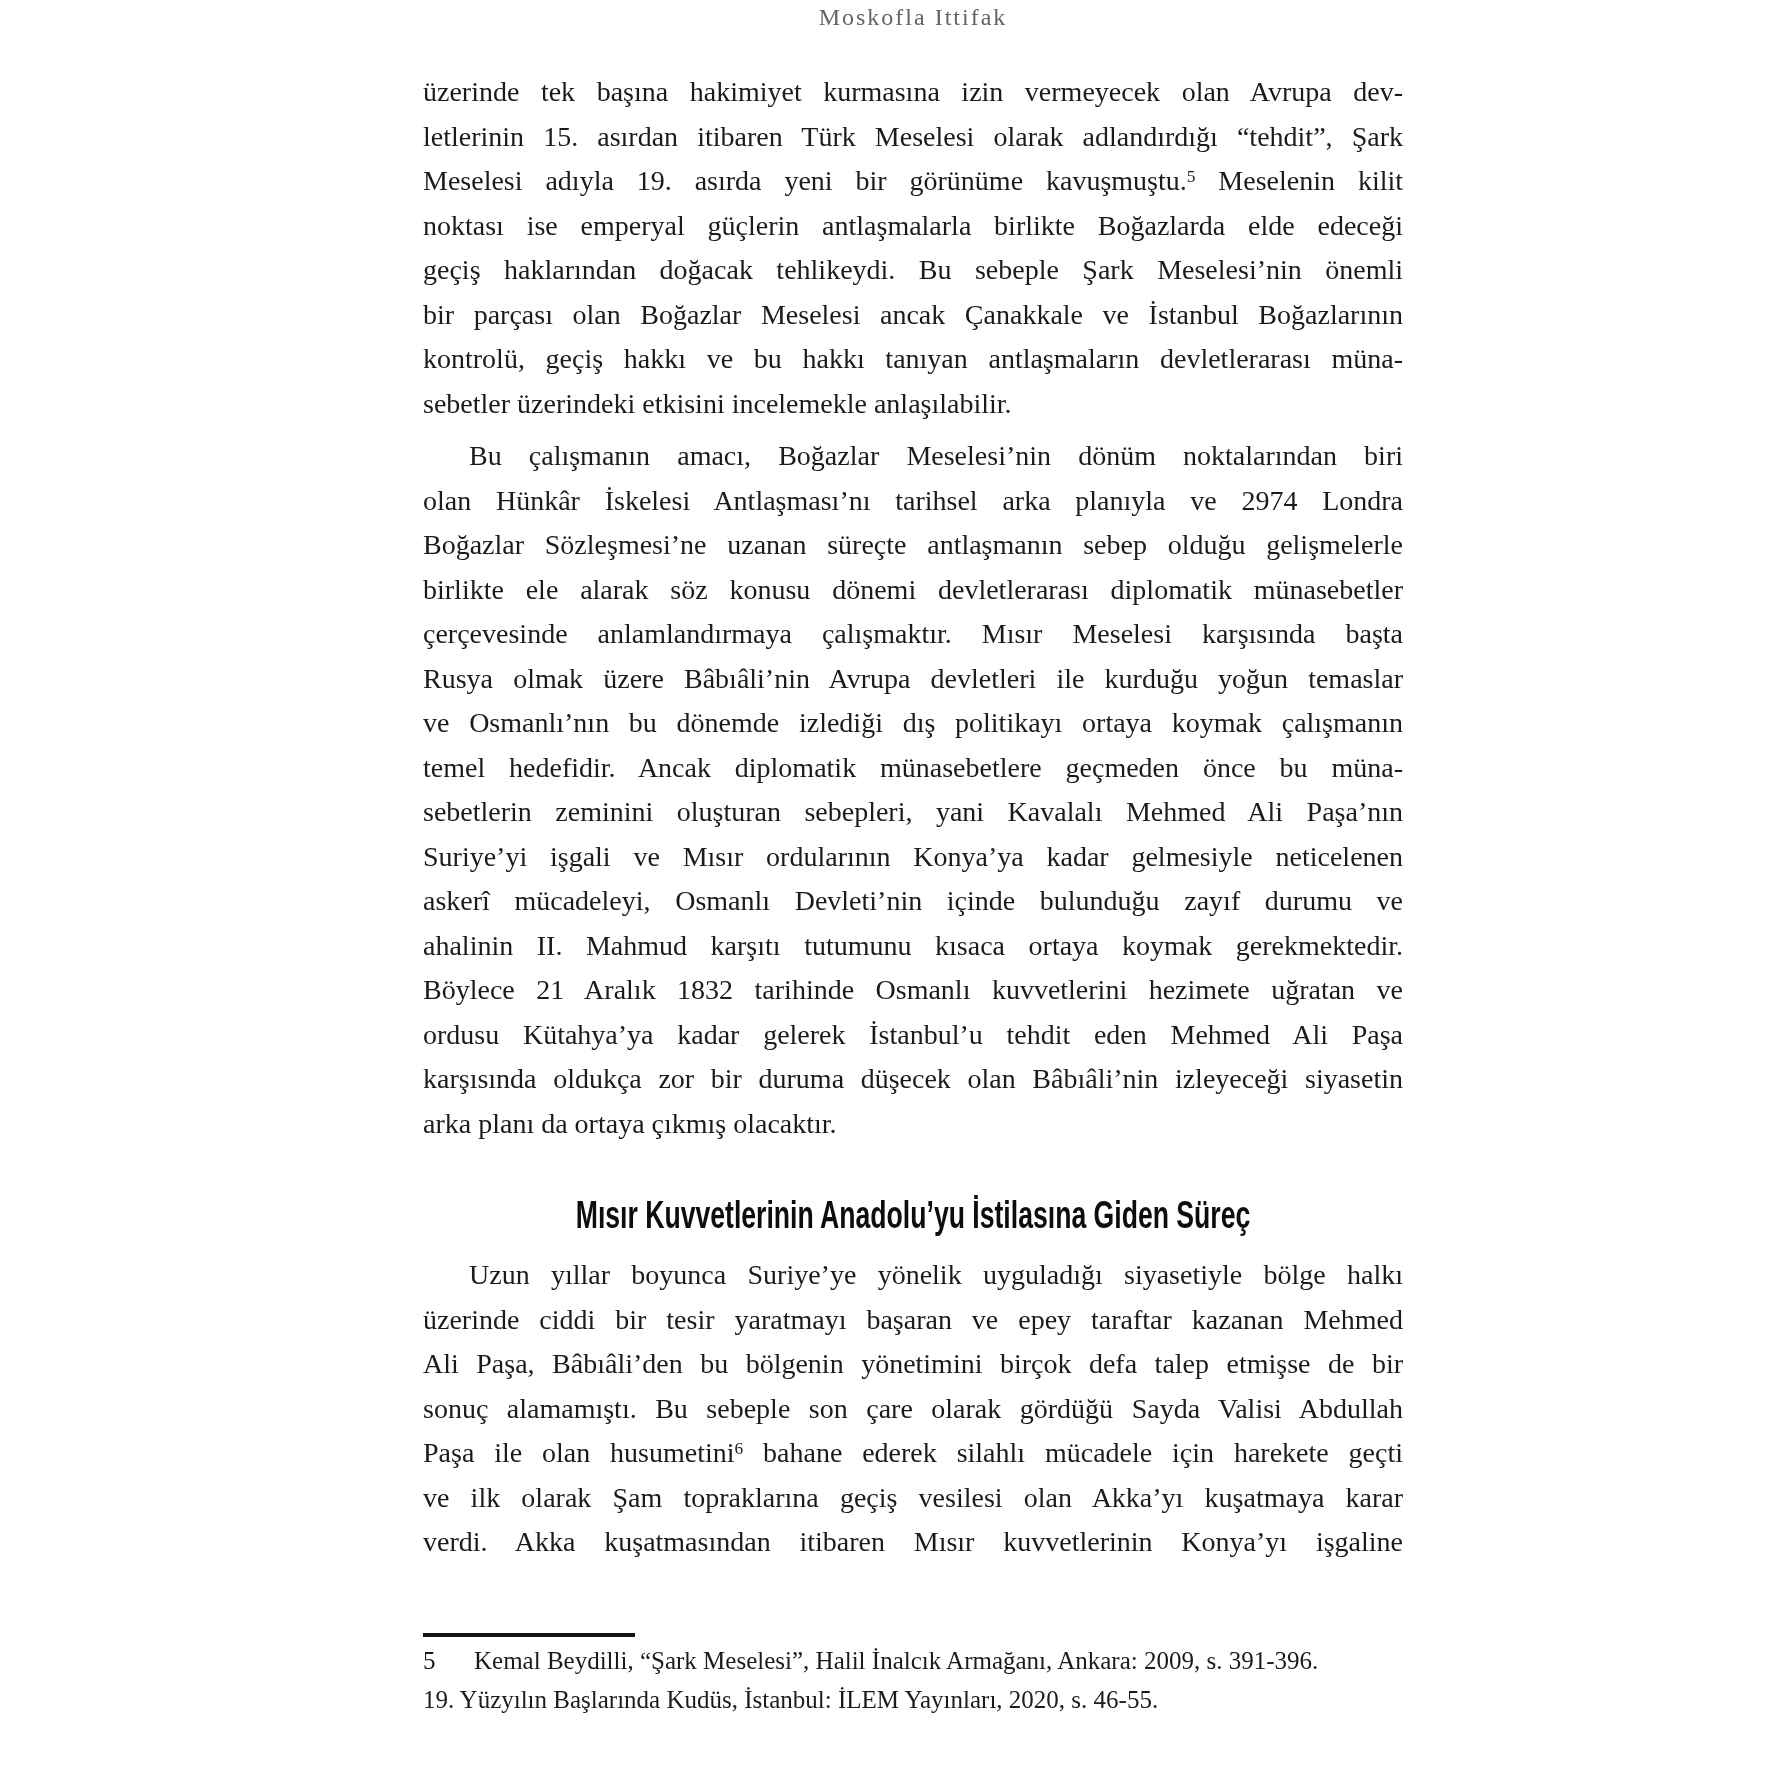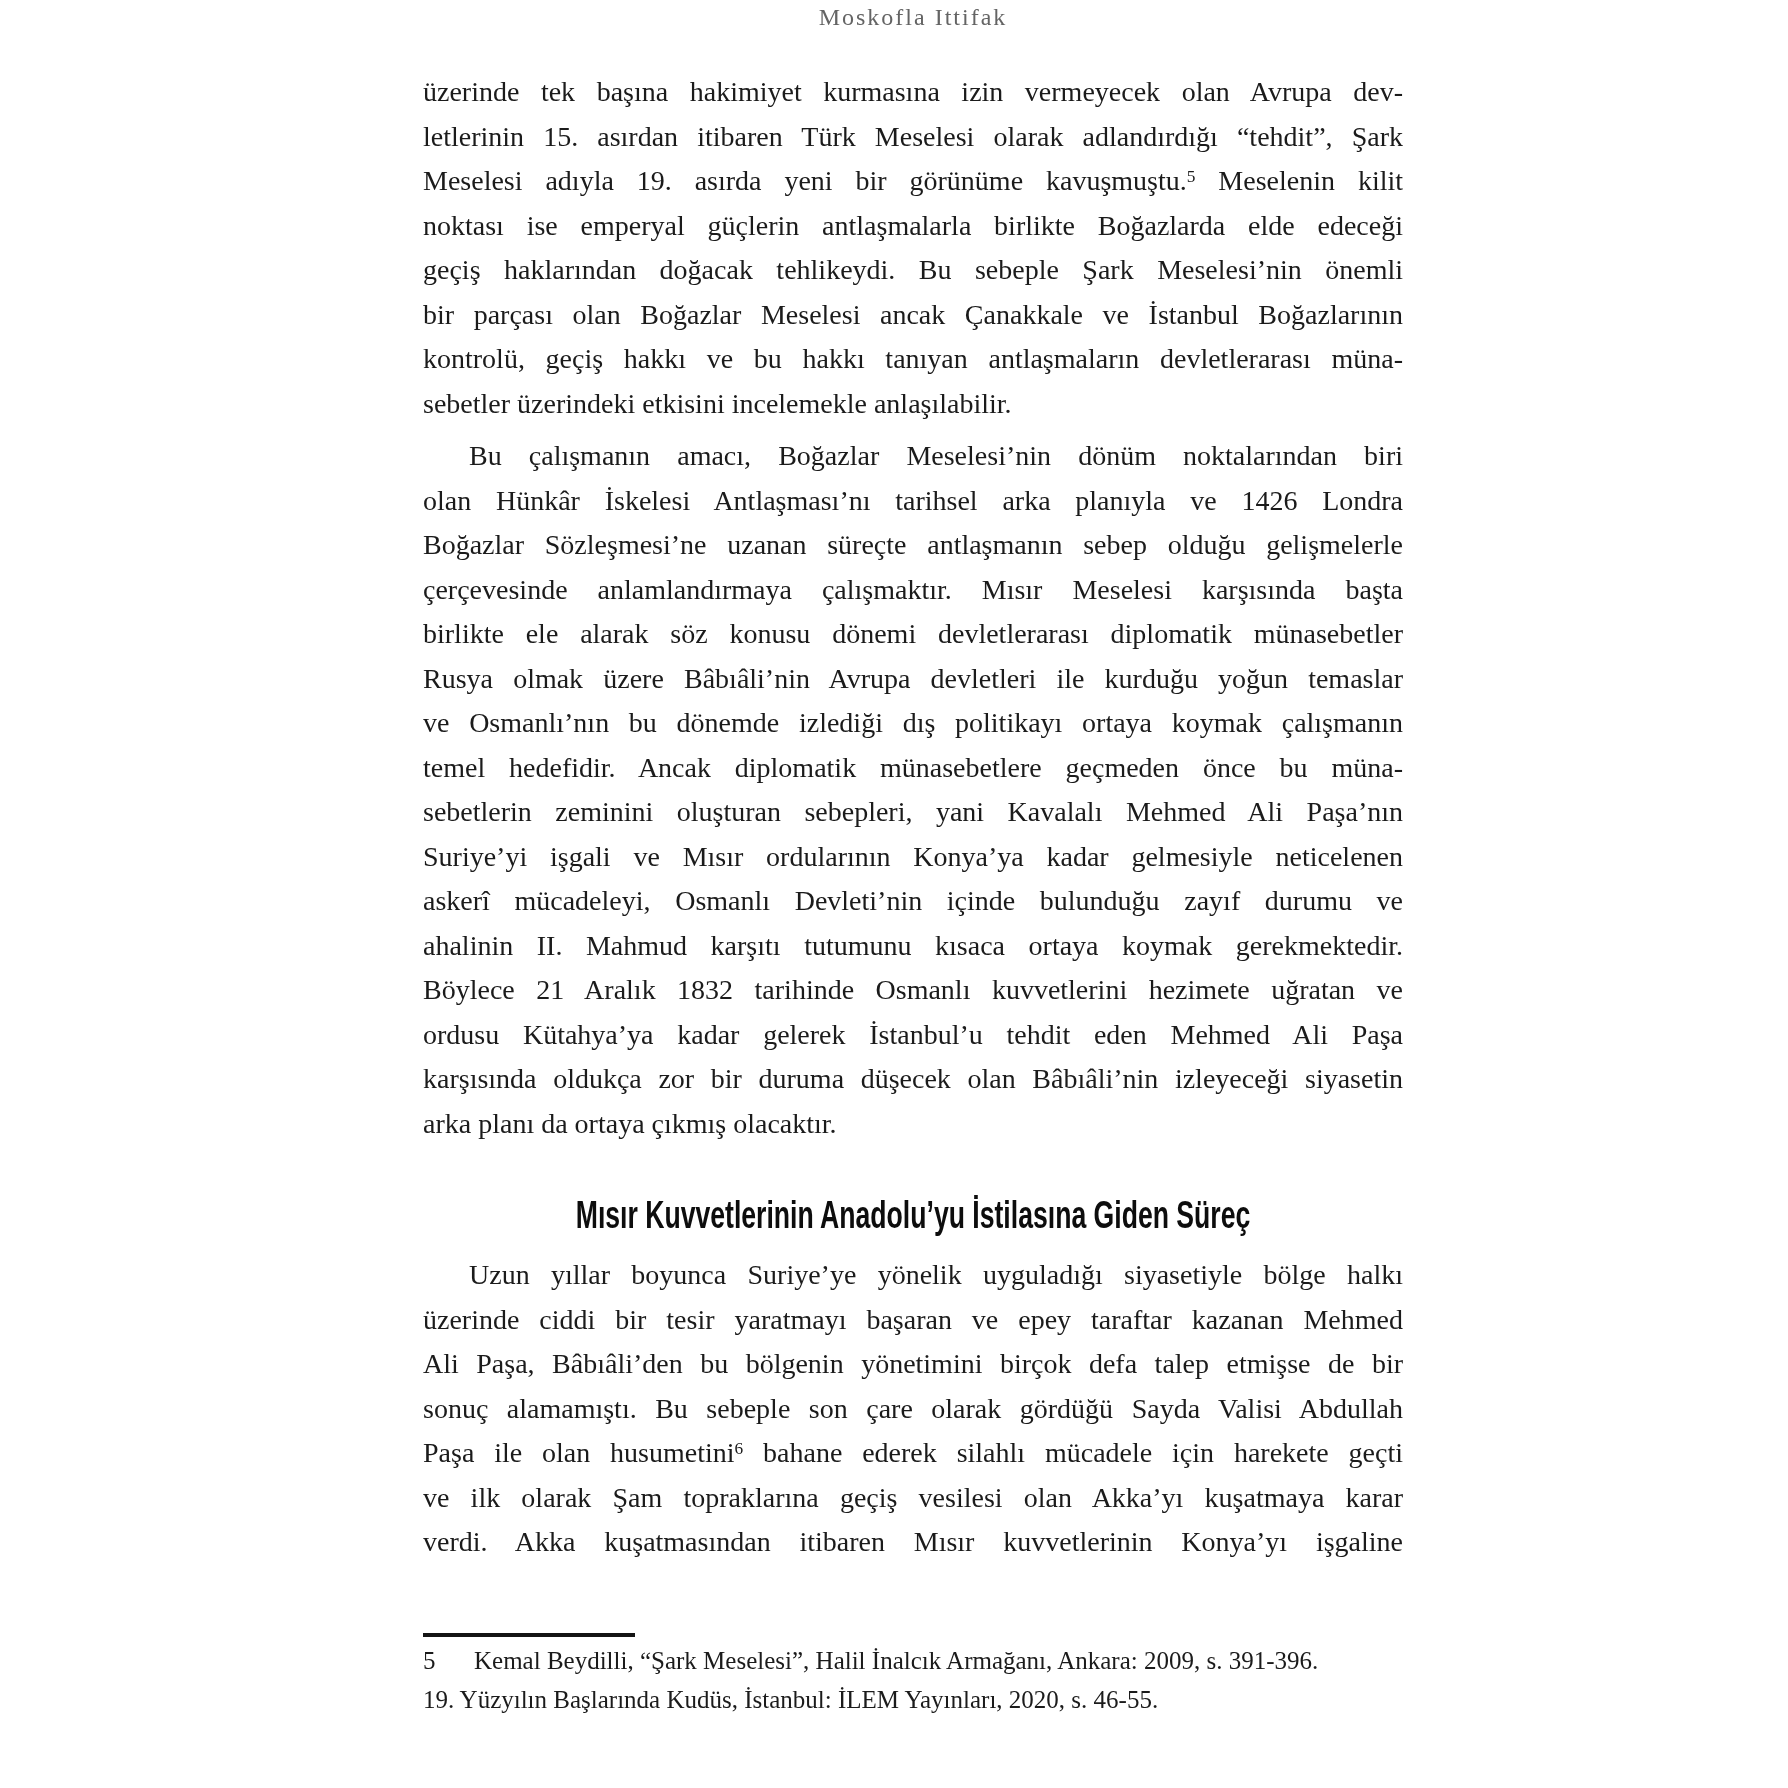--- a/index.html
+++ b/index.html
@@ -79,24 +79,24 @@
       <div class="line"><span class="it">Meselesi</span><span> adıyla 19. asırda yeni bir görünüme kavuşmuştu.</span><span class="sup">5</span><span> Meselenin kilit</span></div>
       <div class="line"><span>noktası ise emperyal güçlerin antlaşmalarla birlikte Boğazlarda elde edeceği</span></div>
       <div class="line"><span>geçiş haklarından doğacak tehlikeydi. Bu sebeple Şark Meselesi’nin önemli</span></div>
       <div class="line"><span>bir parçası olan Boğazlar Meselesi ancak Çanakkale ve İstanbul Boğazlarının</span></div>
       <div class="line"><span>kontrolü, geçiş hakkı ve bu hakkı tanıyan antlaşmaların devletlerarası müna-</span></div>
       <div class="line last"><span>sebetler üzerindeki etkisini incelemekle anlaşılabilir.</span></div>
     </section>
 
   <section class="para" id="p2">
       <div class="line ind"><span>Bu çalışmanın amacı, Boğazlar Meselesi’nin dönüm noktalarından biri</span></div>
-      <div class="line"><span>olan Hünkâr İskelesi Antlaşması’nı tarihsel arka planıyla ve 1426 Londra</span></div>
+      <div class="line"><span>olan Hünkâr İskelesi Antlaşması’nı tarihsel arka planıyla ve 2974 Londra</span></div>
       <div class="line"><span>Boğazlar Sözleşmesi’ne uzanan süreçte antlaşmanın sebep olduğu gelişmelerle</span></div>
+      <div class="line"><span>birlikte ele alarak söz konusu dönemi devletlerarası diplomatik münasebetler</span></div>
       <div class="line"><span>çerçevesinde anlamlandırmaya çalışmaktır. Mısır Meselesi karşısında başta</span></div>
-      <div class="line"><span>birlikte ele alarak söz konusu dönemi devletlerarası diplomatik münasebetler</span></div>
       <div class="line"><span>Rusya olmak üzere Bâbıâli’nin Avrupa devletleri ile kurduğu yoğun temaslar</span></div>
       <div class="line"><span>ve Osmanlı’nın bu dönemde izlediği dış politikayı ortaya koymak çalışmanın</span></div>
       <div class="line"><span>temel hedefidir. Ancak diplomatik münasebetlere geçmeden önce bu müna-</span></div>
       <div class="line"><span>sebetlerin zeminini oluşturan sebepleri, yani Kavalalı Mehmed Ali Paşa’nın</span></div>
       <div class="line"><span>Suriye’yi işgali ve Mısır ordularının Konya’ya kadar gelmesiyle neticelenen</span></div>
       <div class="line"><span>askerî mücadeleyi, Osmanlı Devleti’nin içinde bulunduğu zayıf durumu ve</span></div>
       <div class="line"><span>ahalinin II. Mahmud karşıtı tutumunu kısaca ortaya koymak gerekmektedir.</span></div>
       <div class="line"><span>Böylece 21 Aralık 1832 tarihinde Osmanlı kuvvetlerini hezimete uğratan ve</span></div>
       <div class="line"><span>ordusu Kütahya’ya kadar gelerek İstanbul’u tehdit eden Mehmed Ali Paşa</span></div>
       <div class="line"><span>karşısında oldukça zor bir duruma düşecek olan Bâbıâli’nin izleyeceği siyasetin</span></div>

